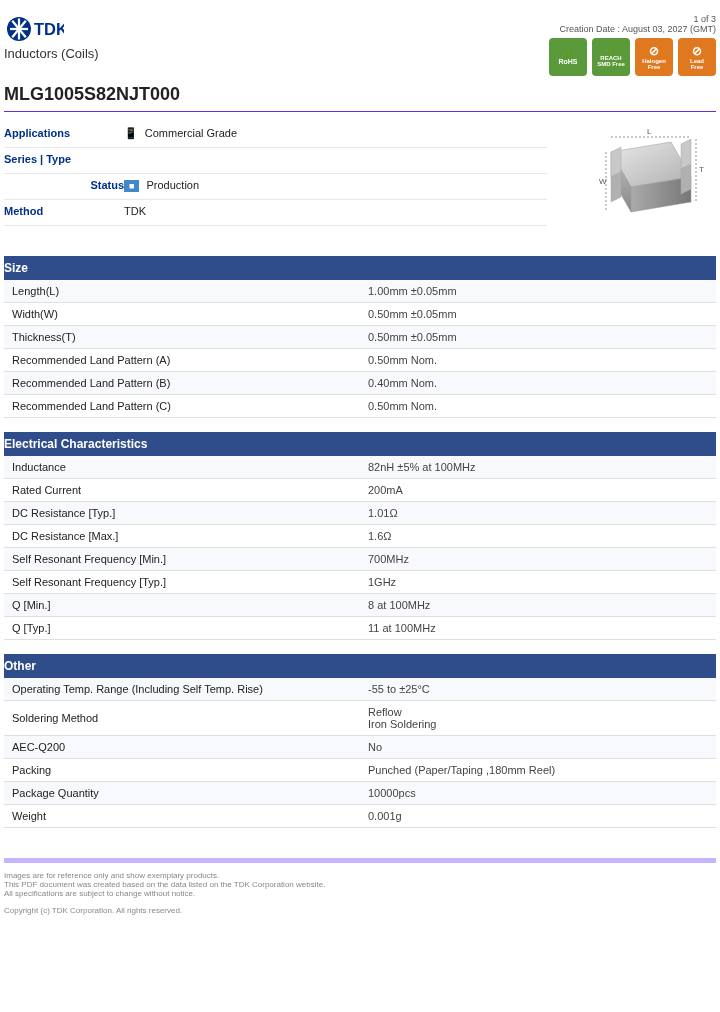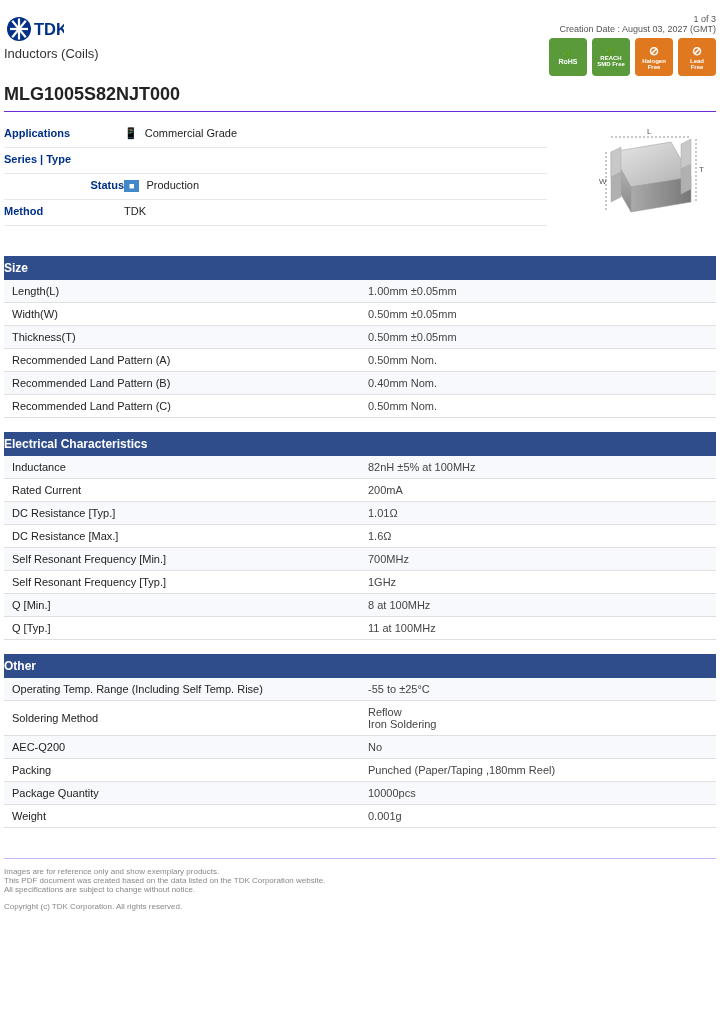--- a/index.html
+++ b/index.html
@@ -151,21 +151,21 @@
     }
     .data-row td:last-child {
       color: #444;
     }
     .data-row:nth-child(even) { background: #f7f9fc; }
     .data-row:nth-child(odd) { background: #fff; }
 
     
     .footer {
       margin-top: 30px;
-      border-top: 1px solid #c4b5fd;
+      border-top: 5px solid #c4b5fd;
       padding-top: 8px;
       font-size: 8px;
       color: #888;
     }
     .copyright {
       margin-top: 8px;
       font-size: 8px;
       color: #888;
     }
 

